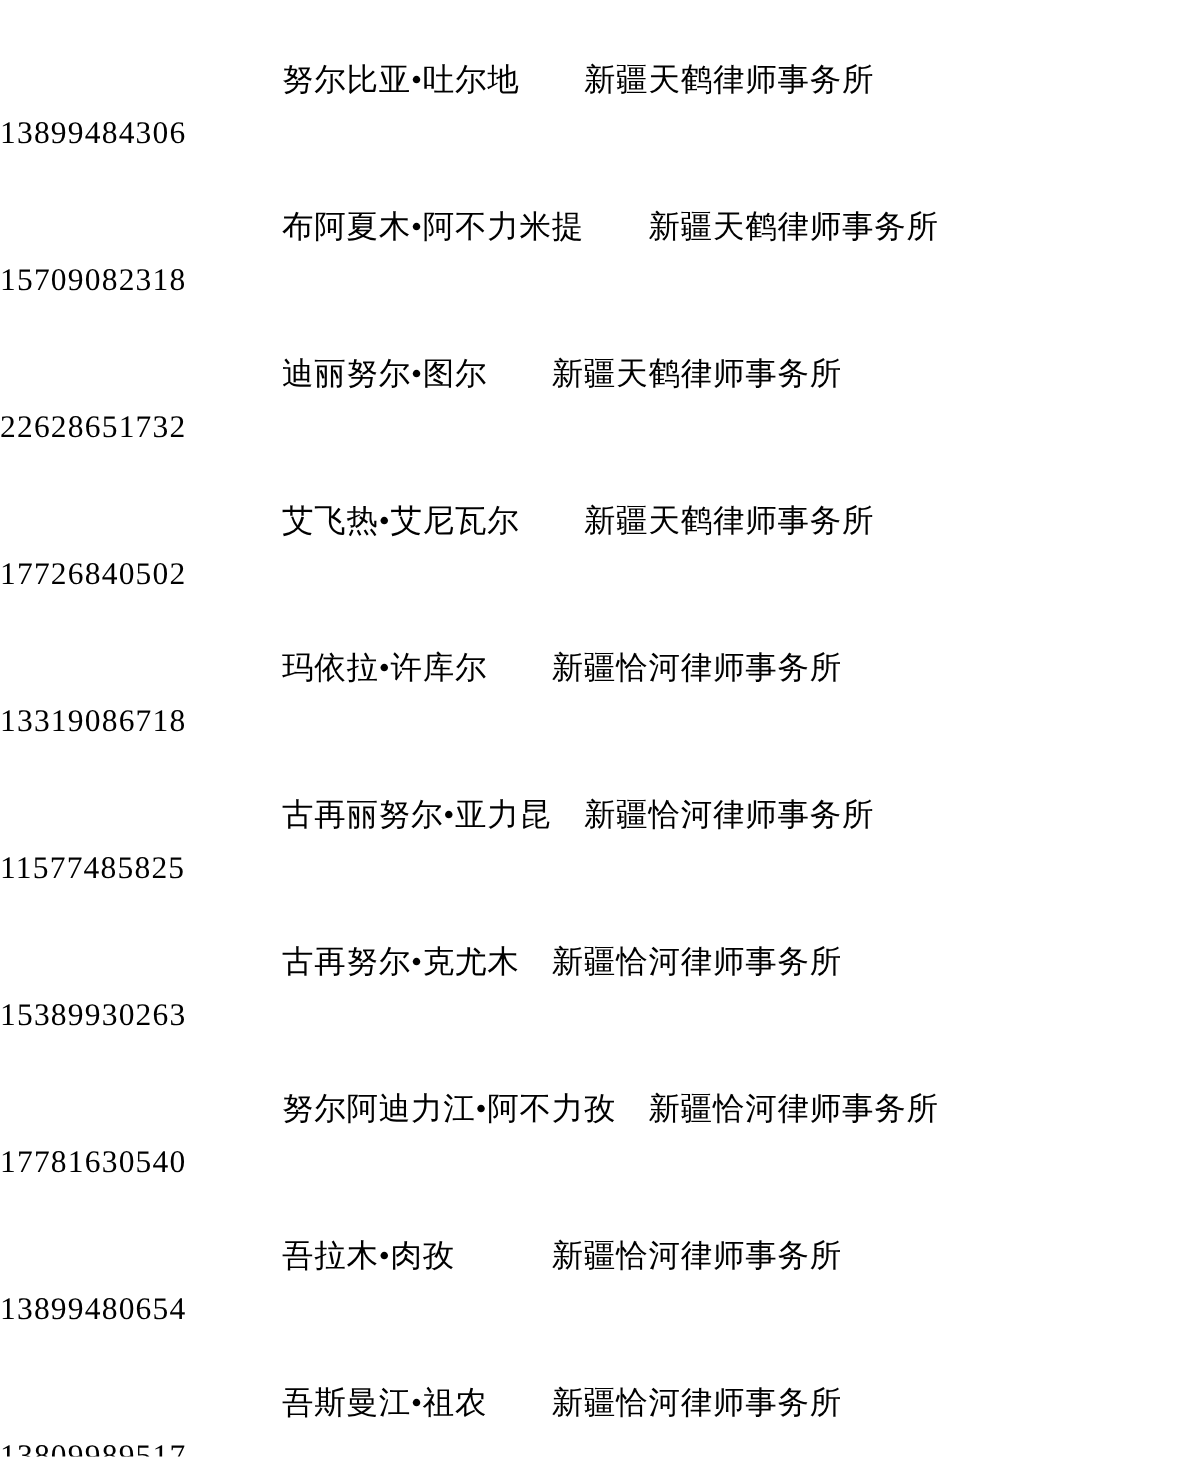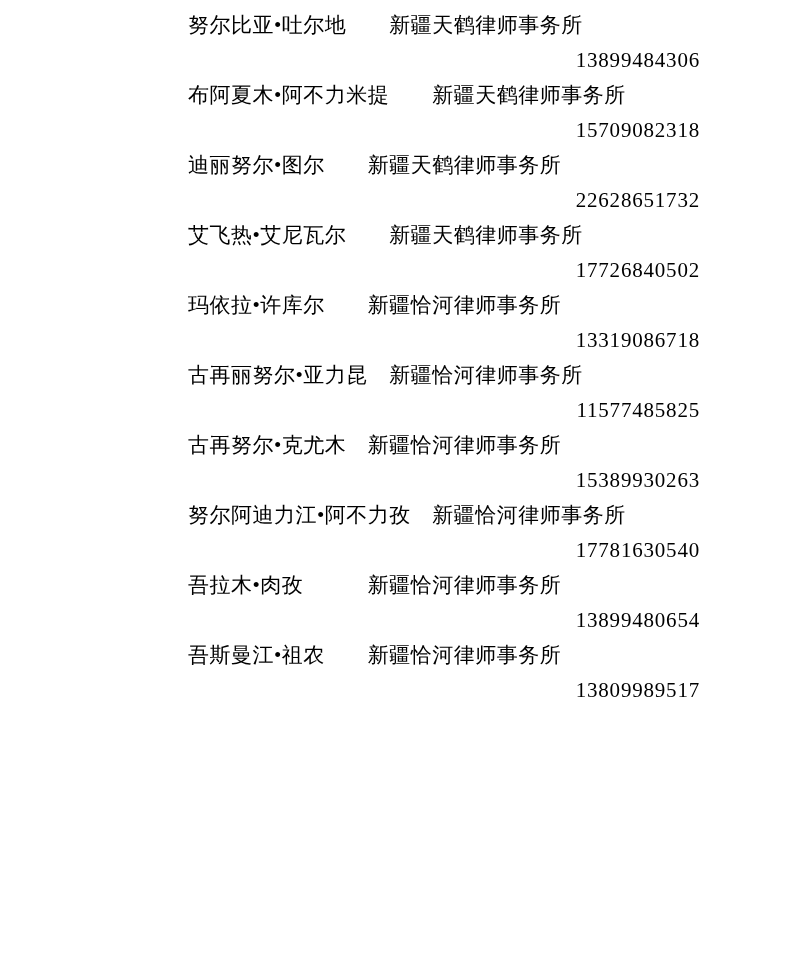--- a/index.html
+++ b/index.html
@@ -17,33 +17,34 @@
   .page {
     position: relative;
     width: 800px;
     height: 971px;
     box-sizing: border-box;
     padding: 8px 0 0 0;
   }
   .entry {
     position: relative;
     width: 100%;
+    margin-top: 28px;
   }
   .entry-line {
     display: block;
     white-space: pre;
     font-size: 21px;
     line-height: 35px;
     letter-spacing: 0.5px;
   }
   .name-line {
     padding-left: 188px;
   }
   .phone-line {
-    text-align: right;
+    text-align: left;
     padding-right: 100px;
     letter-spacing: 0.8px;
   }
   .name {
     display: inline-block;
   }
   .firm {
     display: inline-block;
   }
 </style>

